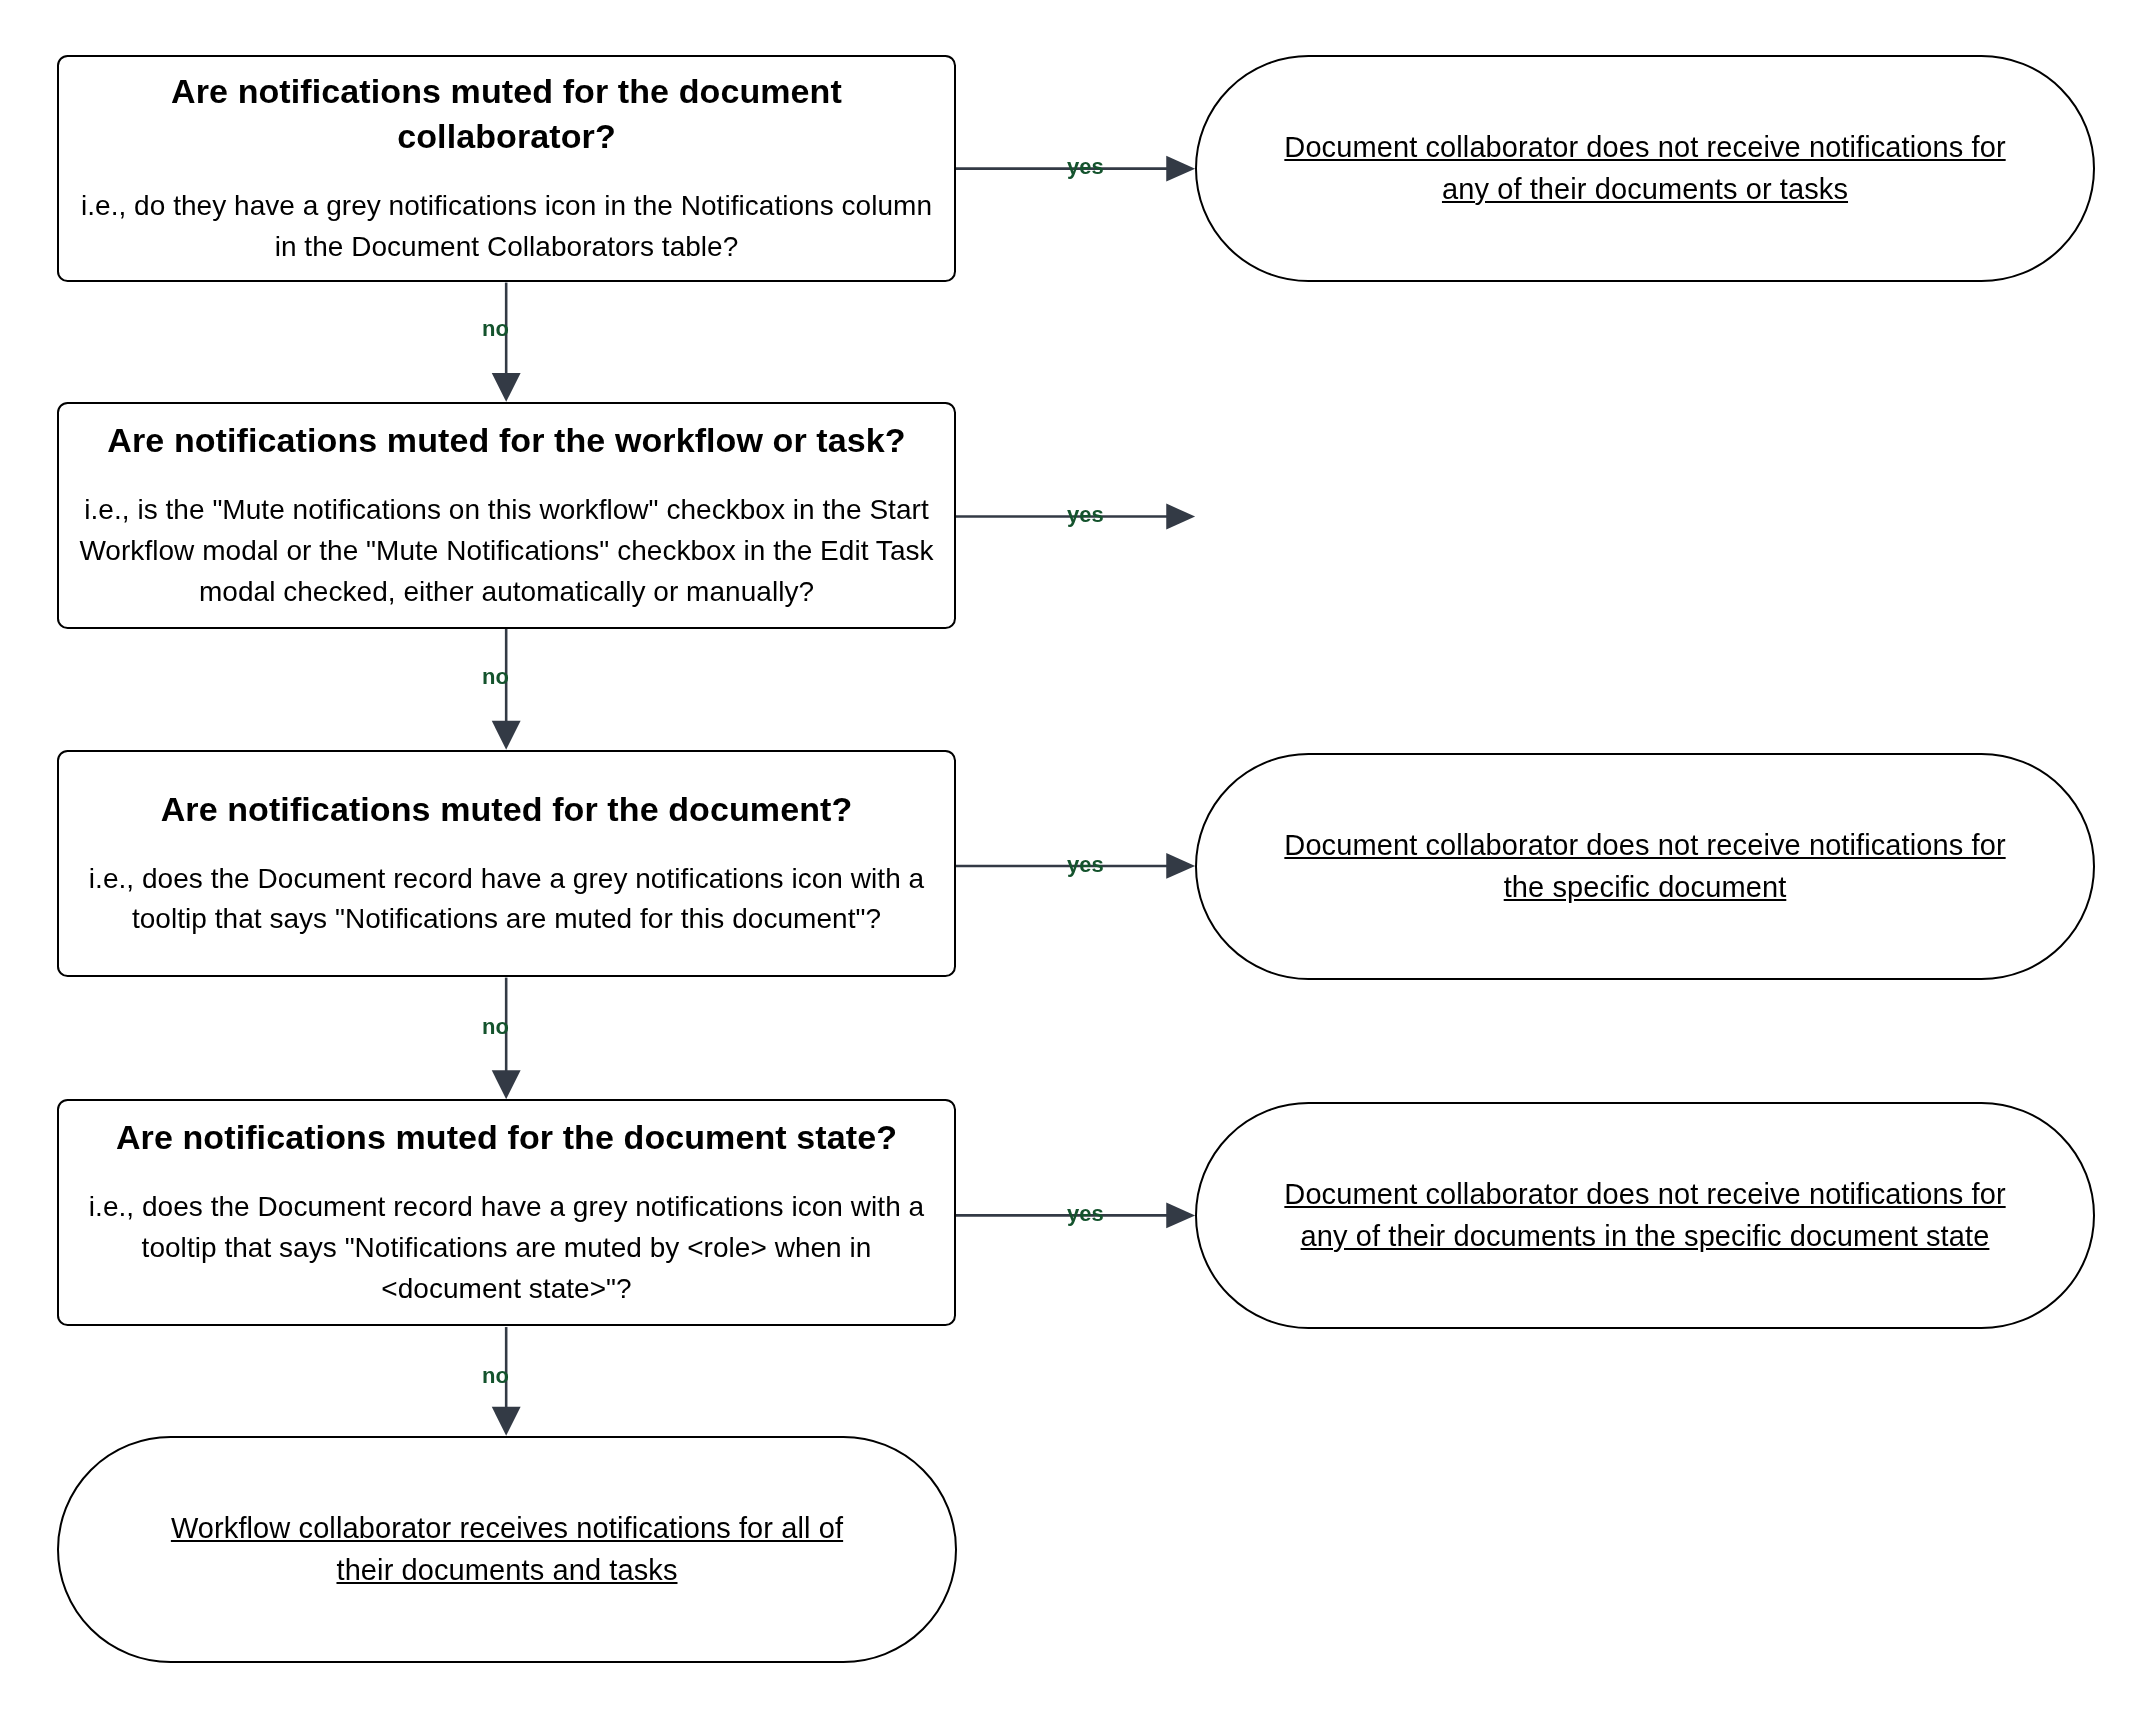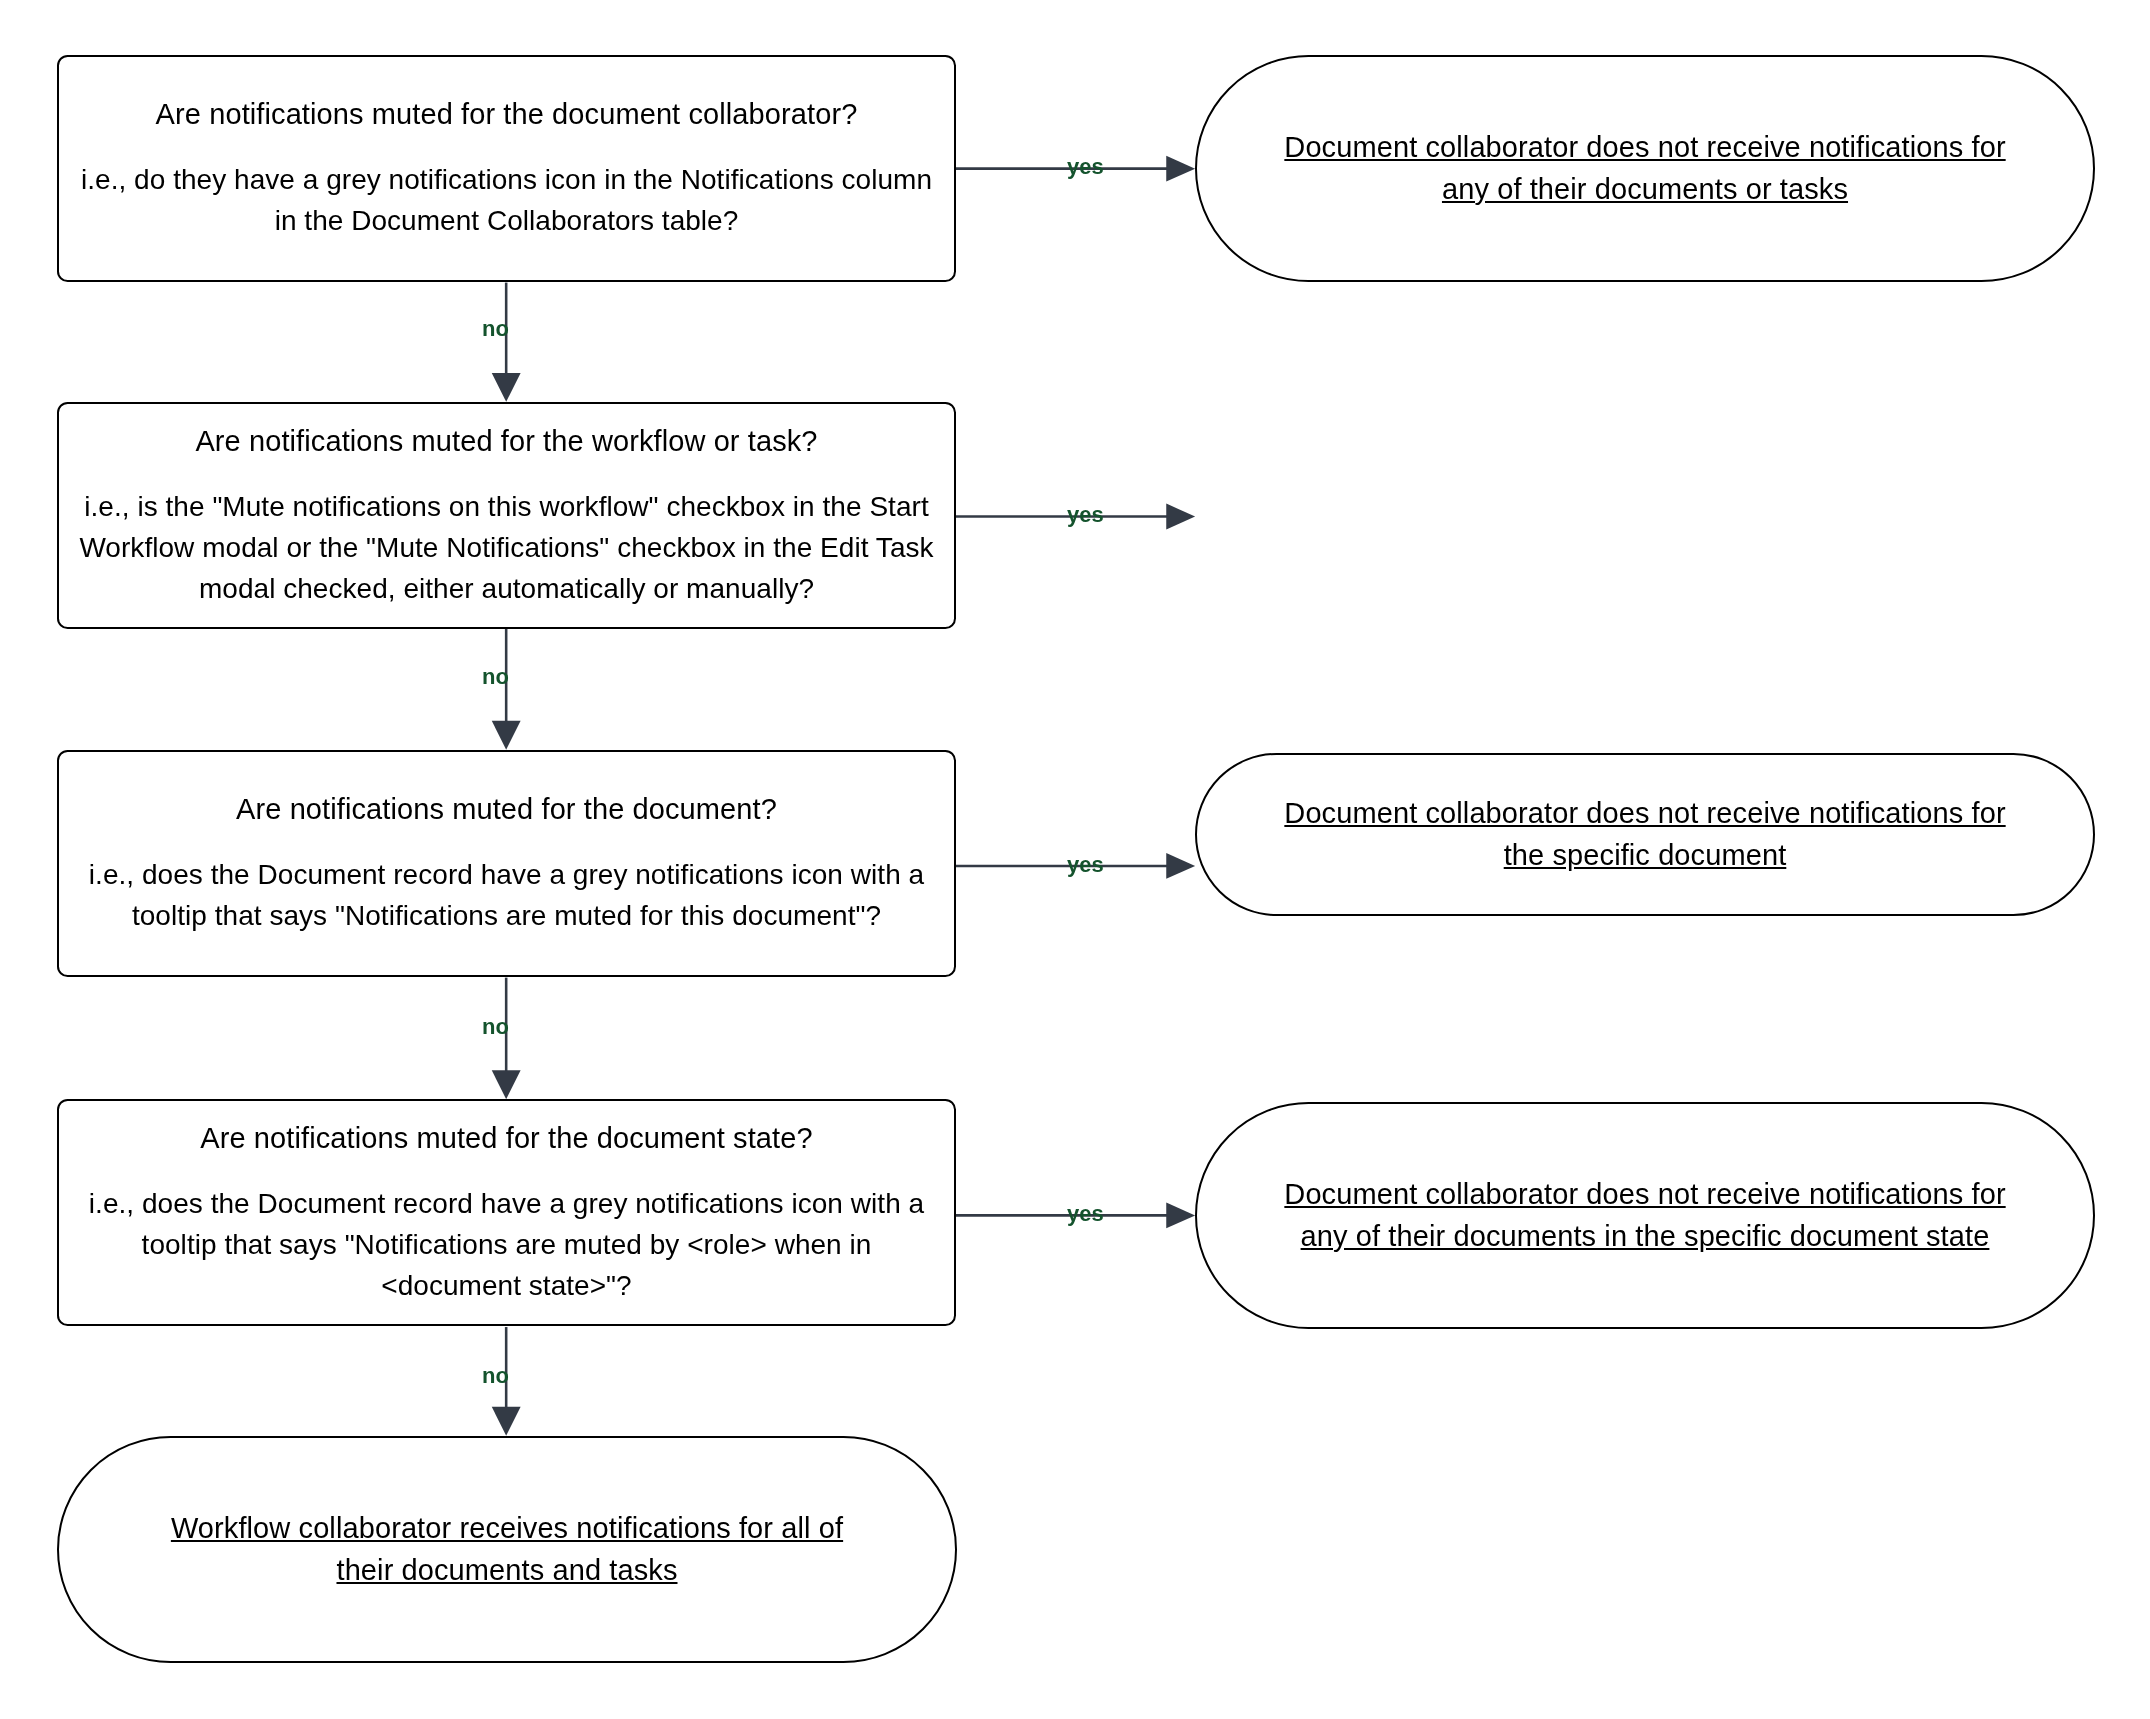--- a/index.html
+++ b/index.html
@@ -66,24 +66,25 @@
     color: #000000;
   }
   .node.decision {
     border-radius: 10.6px;
   }
   .node.terminal {
     border-radius: 228px;
   }
 
   .node-title {
-    font-size: 29px;
+    font-size: 34px;
     line-height: 1.32;
     letter-spacing: 0.1px;
     padding: 0 26px;
+    font-weight: bold;
   }
   .node-detail {
     font-size: 28px;
     line-height: 1.46;
     letter-spacing: 0.04px;
     padding: 0 16.7px;
     margin-top: 27px;
   }
   .node-body-only {
     font-size: 29px;
@@ -170,21 +171,21 @@
     <div class="node-title">Are notifications muted for the workflow or task?</div>
     <div class="node-detail">i.e., is the "Mute notifications on this workflow" checkbox in the Start Workflow modal or the "Mute Notifications" checkbox in the Edit Task modal checked, either automatically or manually?</div>
   </div>
 
 
   <div class="node decision" style="left:57px; top:750px; width:899px; height:227px;">
     <div class="node-title">Are notifications muted for the document?</div>
     <div class="node-detail">i.e., does the Document record have a grey notifications icon with a tooltip that says "Notifications are muted for this document"?</div>
   </div>
 
-  <div class="node terminal" style="left:1195px; top:753px; width:900px; height:163px;align-items:center;">
+  <div class="node terminal" style="left:1195px; top:753px; width:900px; height:227px;align-items:center;">
     <div class="node-body-only">Document collaborator does not receive notifications for the specific document</div>
   </div>
 
   <div class="node decision" style="left:57px; top:1099px; width:899px; height:227px;">
     <div class="node-title">Are notifications muted for the document state?</div>
     <div class="node-detail">i.e., does the Document record have a grey notifications icon with a tooltip that says "Notifications are muted by &lt;role&gt; when in &lt;document state&gt;"?</div>
   </div>
 
   <div class="node terminal" style="left:1195px; top:1102px; width:900px; height:227px;">
     <div class="node-body-only">Document collaborator does not receive notifications for any of their documents in the specific document state</div>

